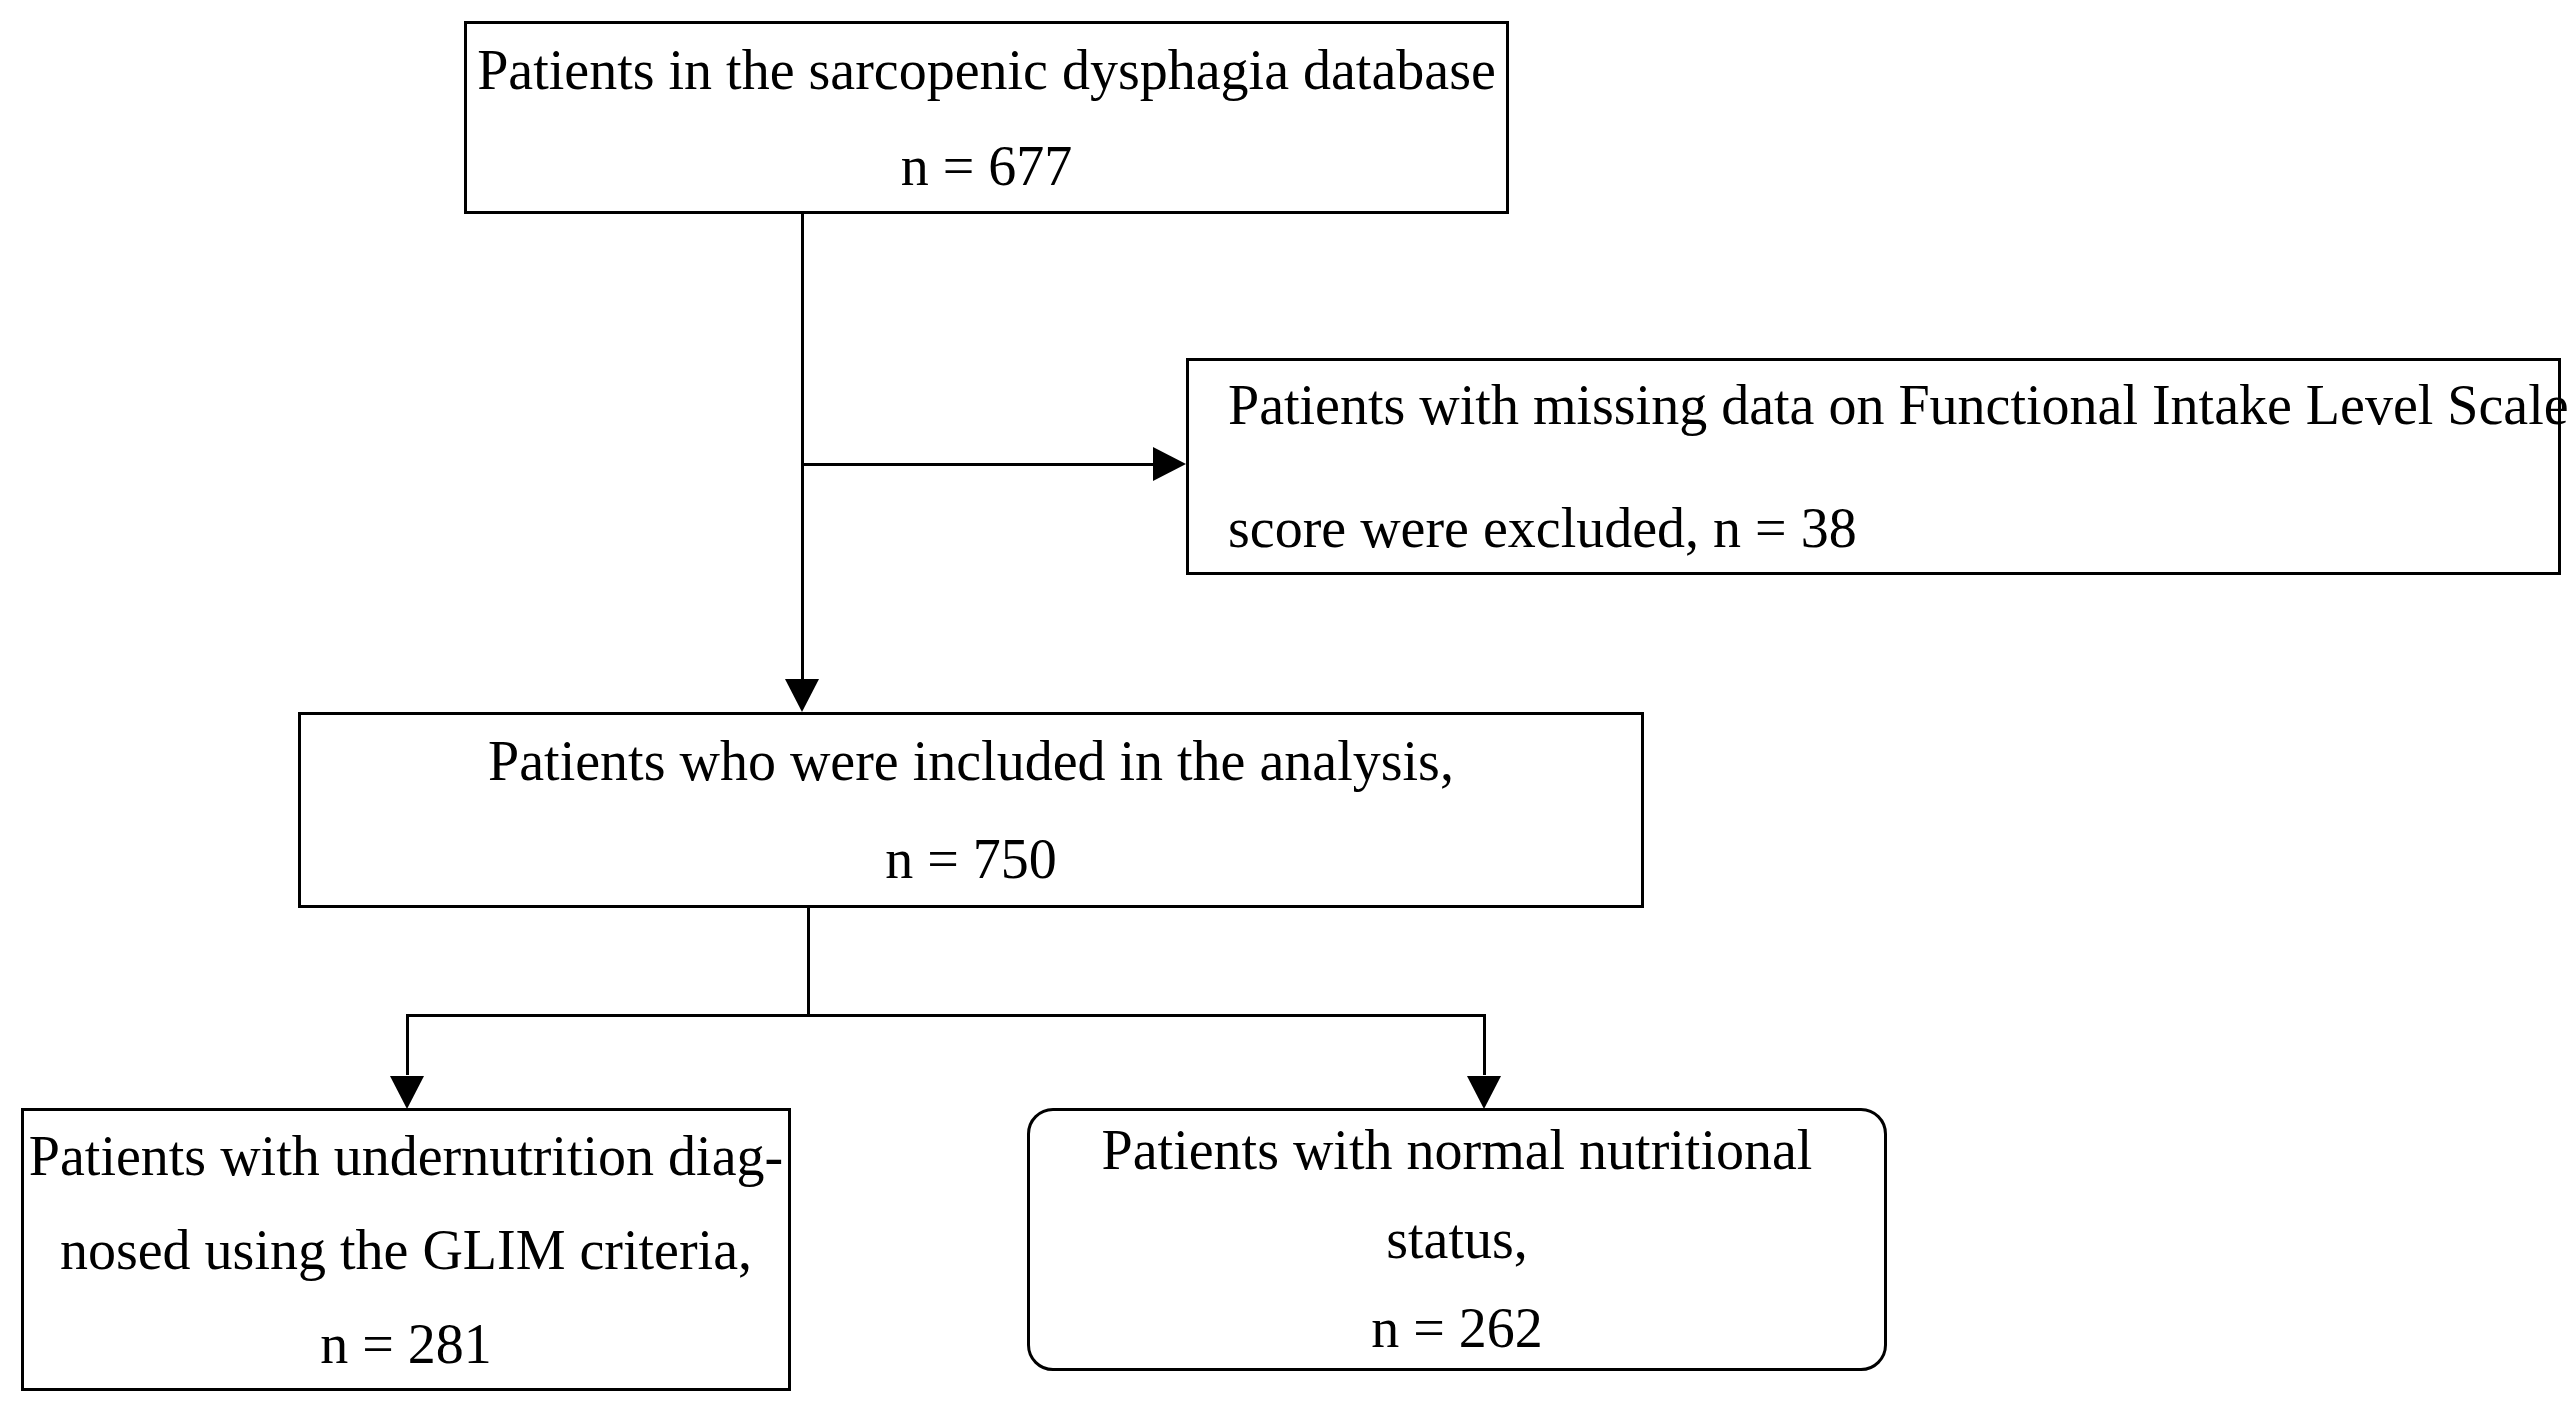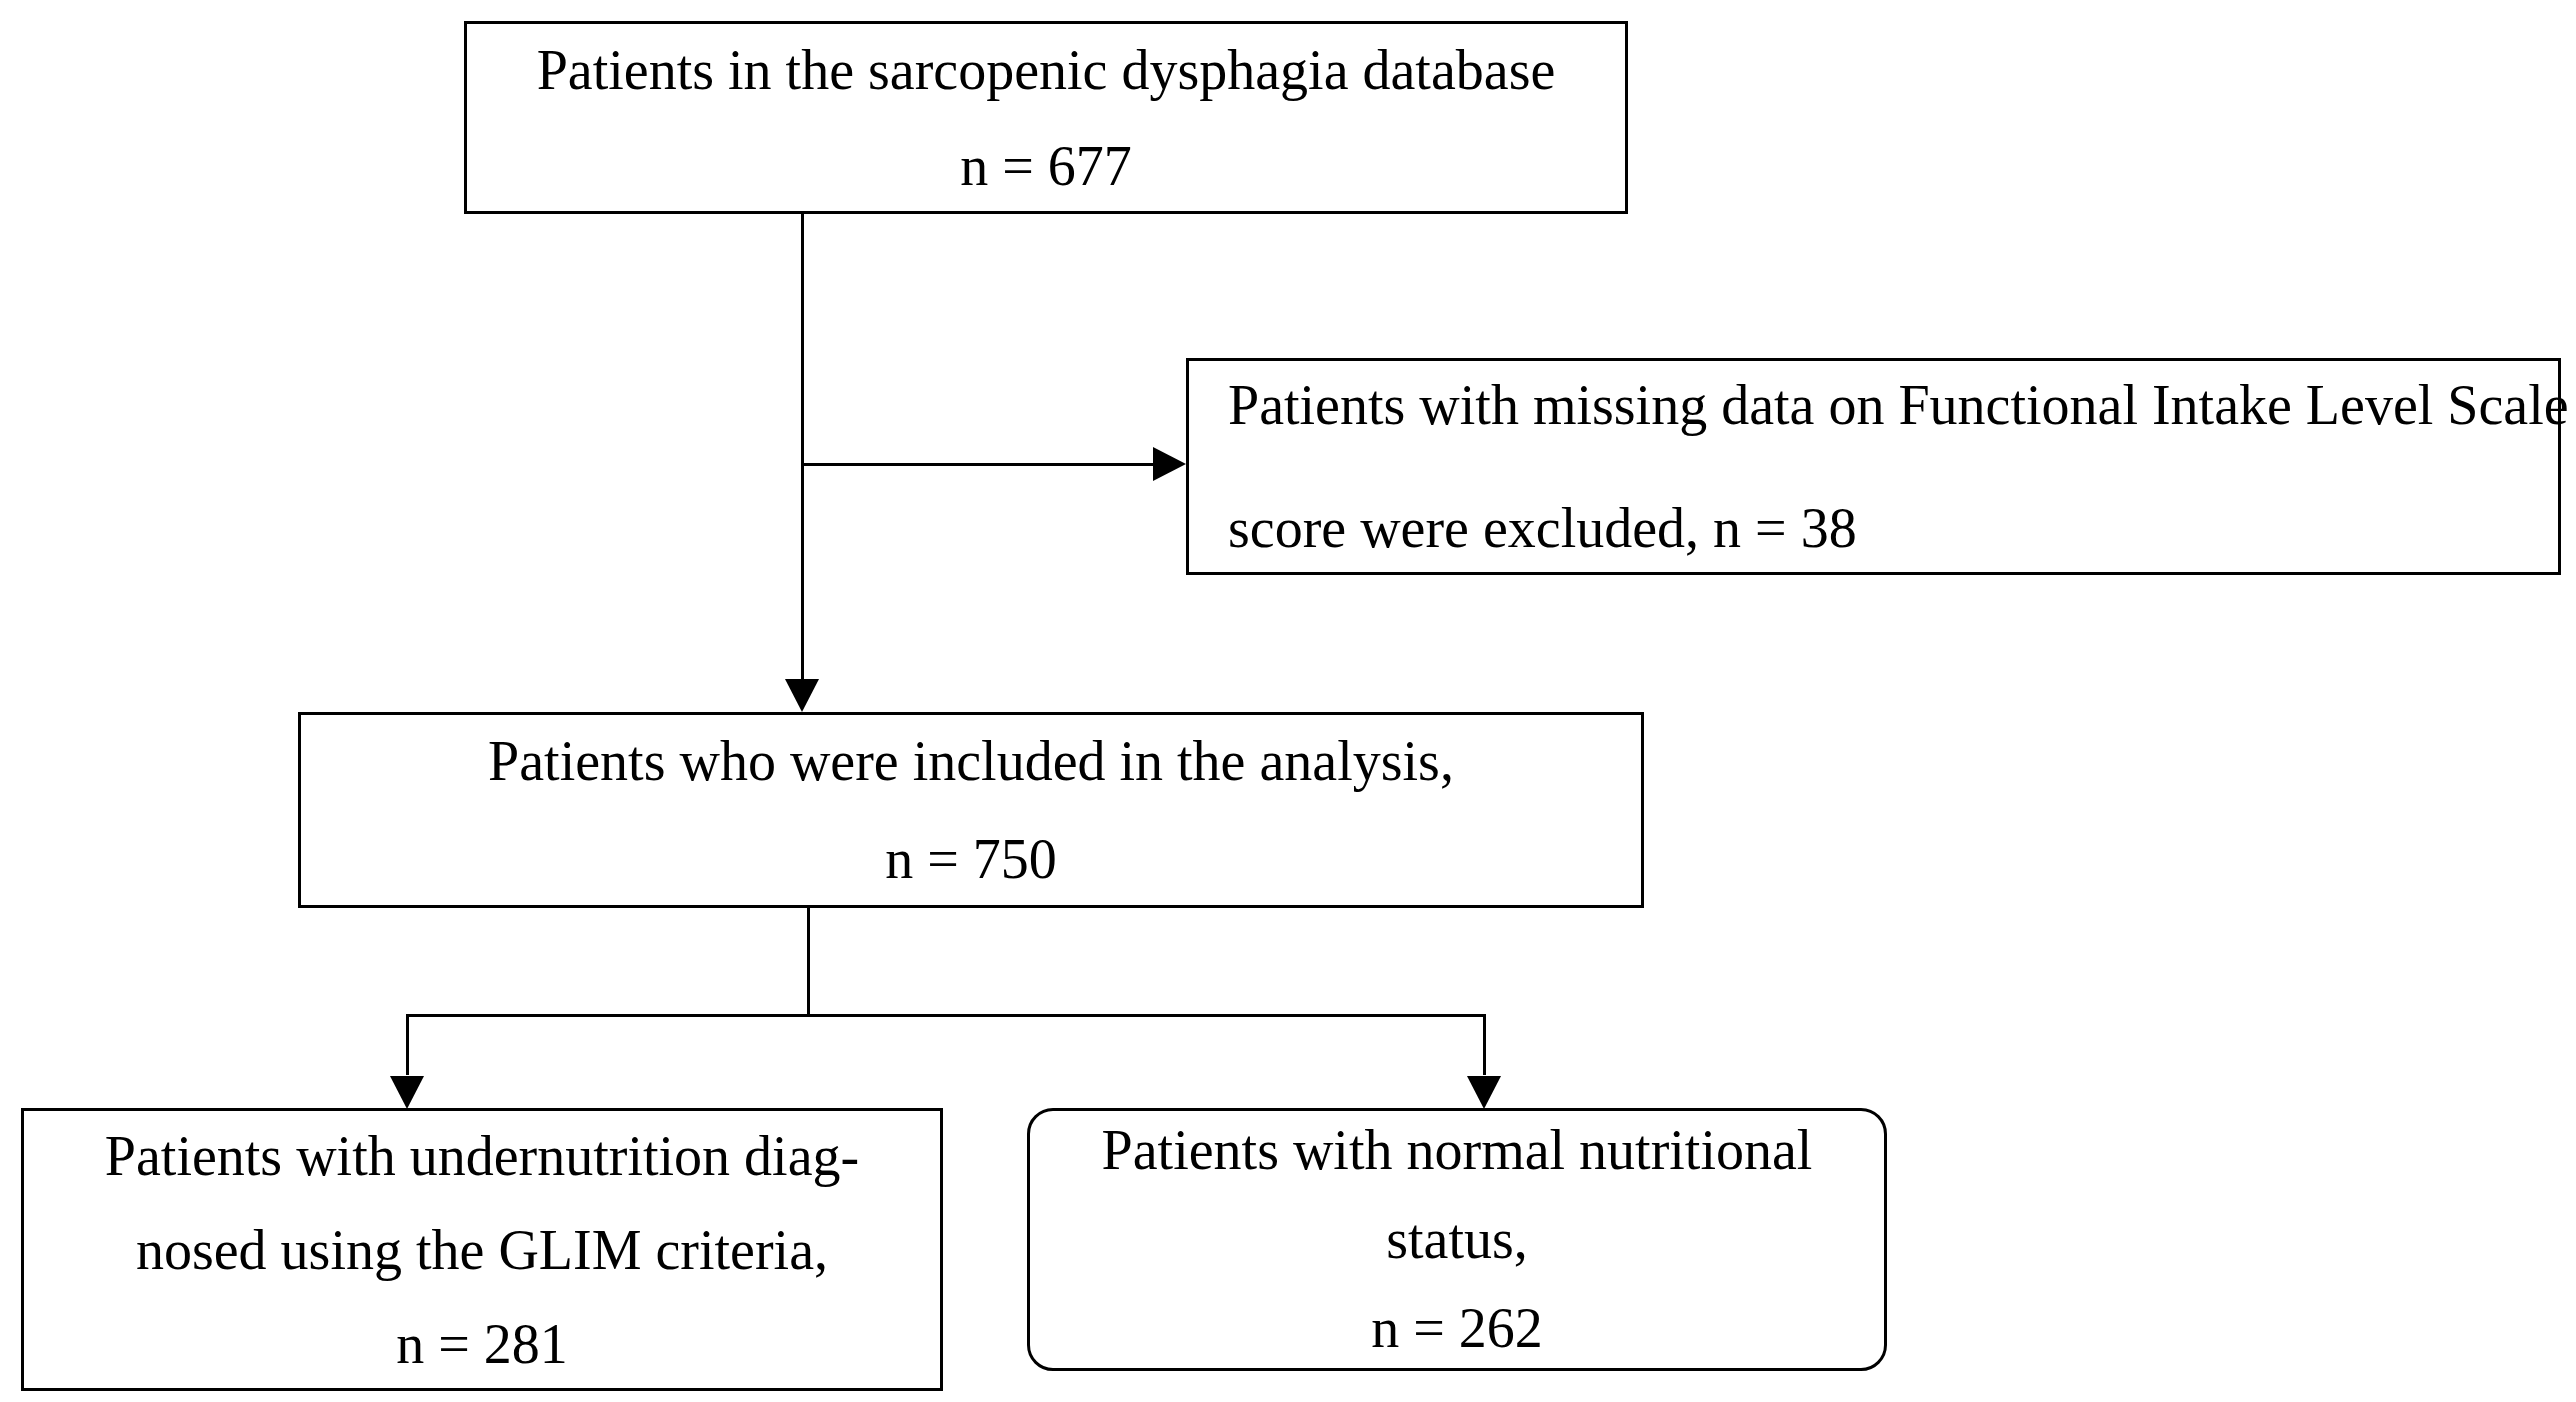--- a/index.html
+++ b/index.html
@@ -26,27 +26,27 @@
     justify-content: center;
     align-items: center;
     text-align: center;
     font-size: 56px;
   }
   .box .bline {
     line-height: 96px;
     white-space: nowrap;
   }
   
-  .box-source   { left: 464px;  top: 21px;   width: 1164px; height: 193px; }
+  .box-source   { left: 464px;  top: 21px;   width: 1045px; height: 193px; }
   .box-excluded { left: 1186px; top: 358px;  width: 1375px; height: 217px;
                   align-items: flex-start; text-align: left; padding-left: 39px; gap: 16px; }
   .box-excluded .bline { line-height: 107px; }
   .box-included { left: 298px;  top: 712px;  width: 1346px; height: 196px; }
   .box-included .bline { line-height: 98px; }
-  .box-under    { left: 21px;   top: 1108px; width: 922px; height: 283px; }
+  .box-under    { left: 21px;   top: 1108px; width: 770px; height: 283px; }
   .box-under .bline { line-height: 94px; }
   .box-normal   { left: 1027px; top: 1108px; width: 860px; height: 263px; border-radius: 26px; }
   .box-normal .bline { line-height: 89px; }
 
   
   .cline {
     position: absolute;
     background: #000000;
   }
   .arrow-down {

